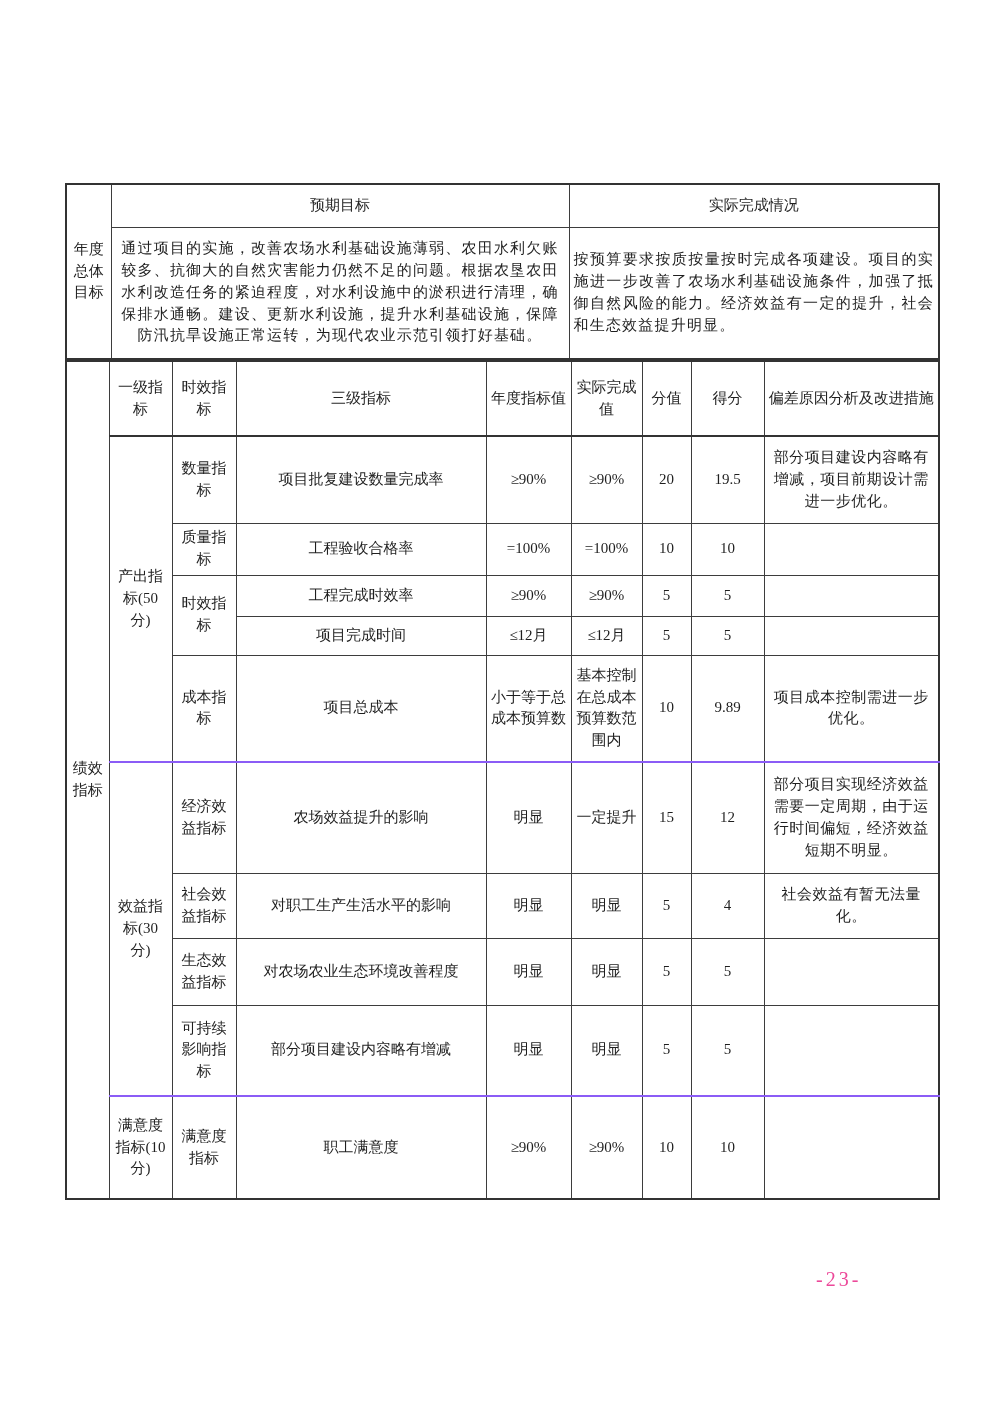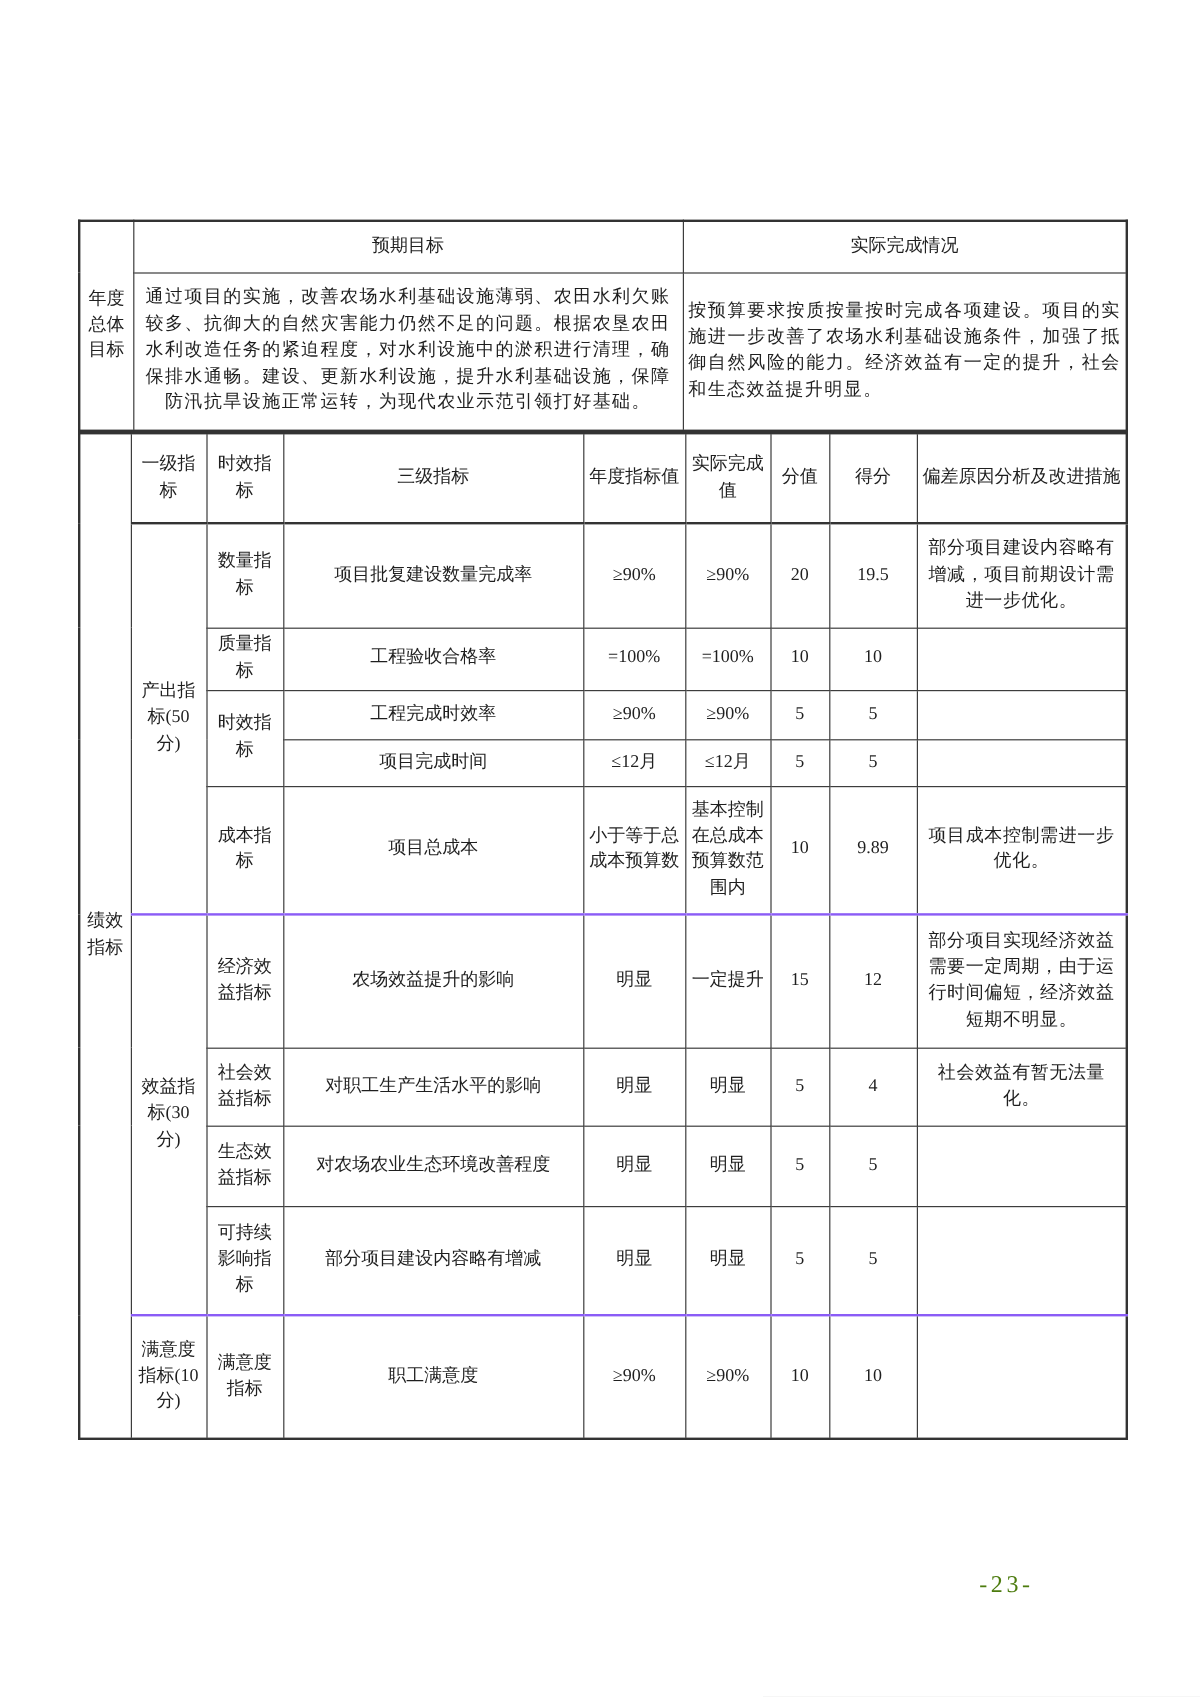--- a/index.html
+++ b/index.html
@@ -45,24 +45,24 @@
     line-height:1.62;
     letter-spacing:1.2px;
     font-size:15px;
   }
   td.goaltext.centerlast { text-align:justify;margin-top:22px; }
   tr.hrow > td { border-bottom:2px solid #333; }
   tr.gsep > td { border-top:2px solid #8b5cf6; }
   table.goal { border-top:2px solid #333; }
   .pagenum {
     position:absolute;
-    left:816px; top:1310px;
+    left:816px; top:1268px;
     font-size:20px;
     letter-spacing:3px;
-    color:#4d7c0f;
+    color:#ec4899;
     font-family:"Liberation Serif","DejaVu Serif",serif;
   }
 </style>
 </head>
 <body>
 
 <div class="doc">
   <div class="tables">
 
 

